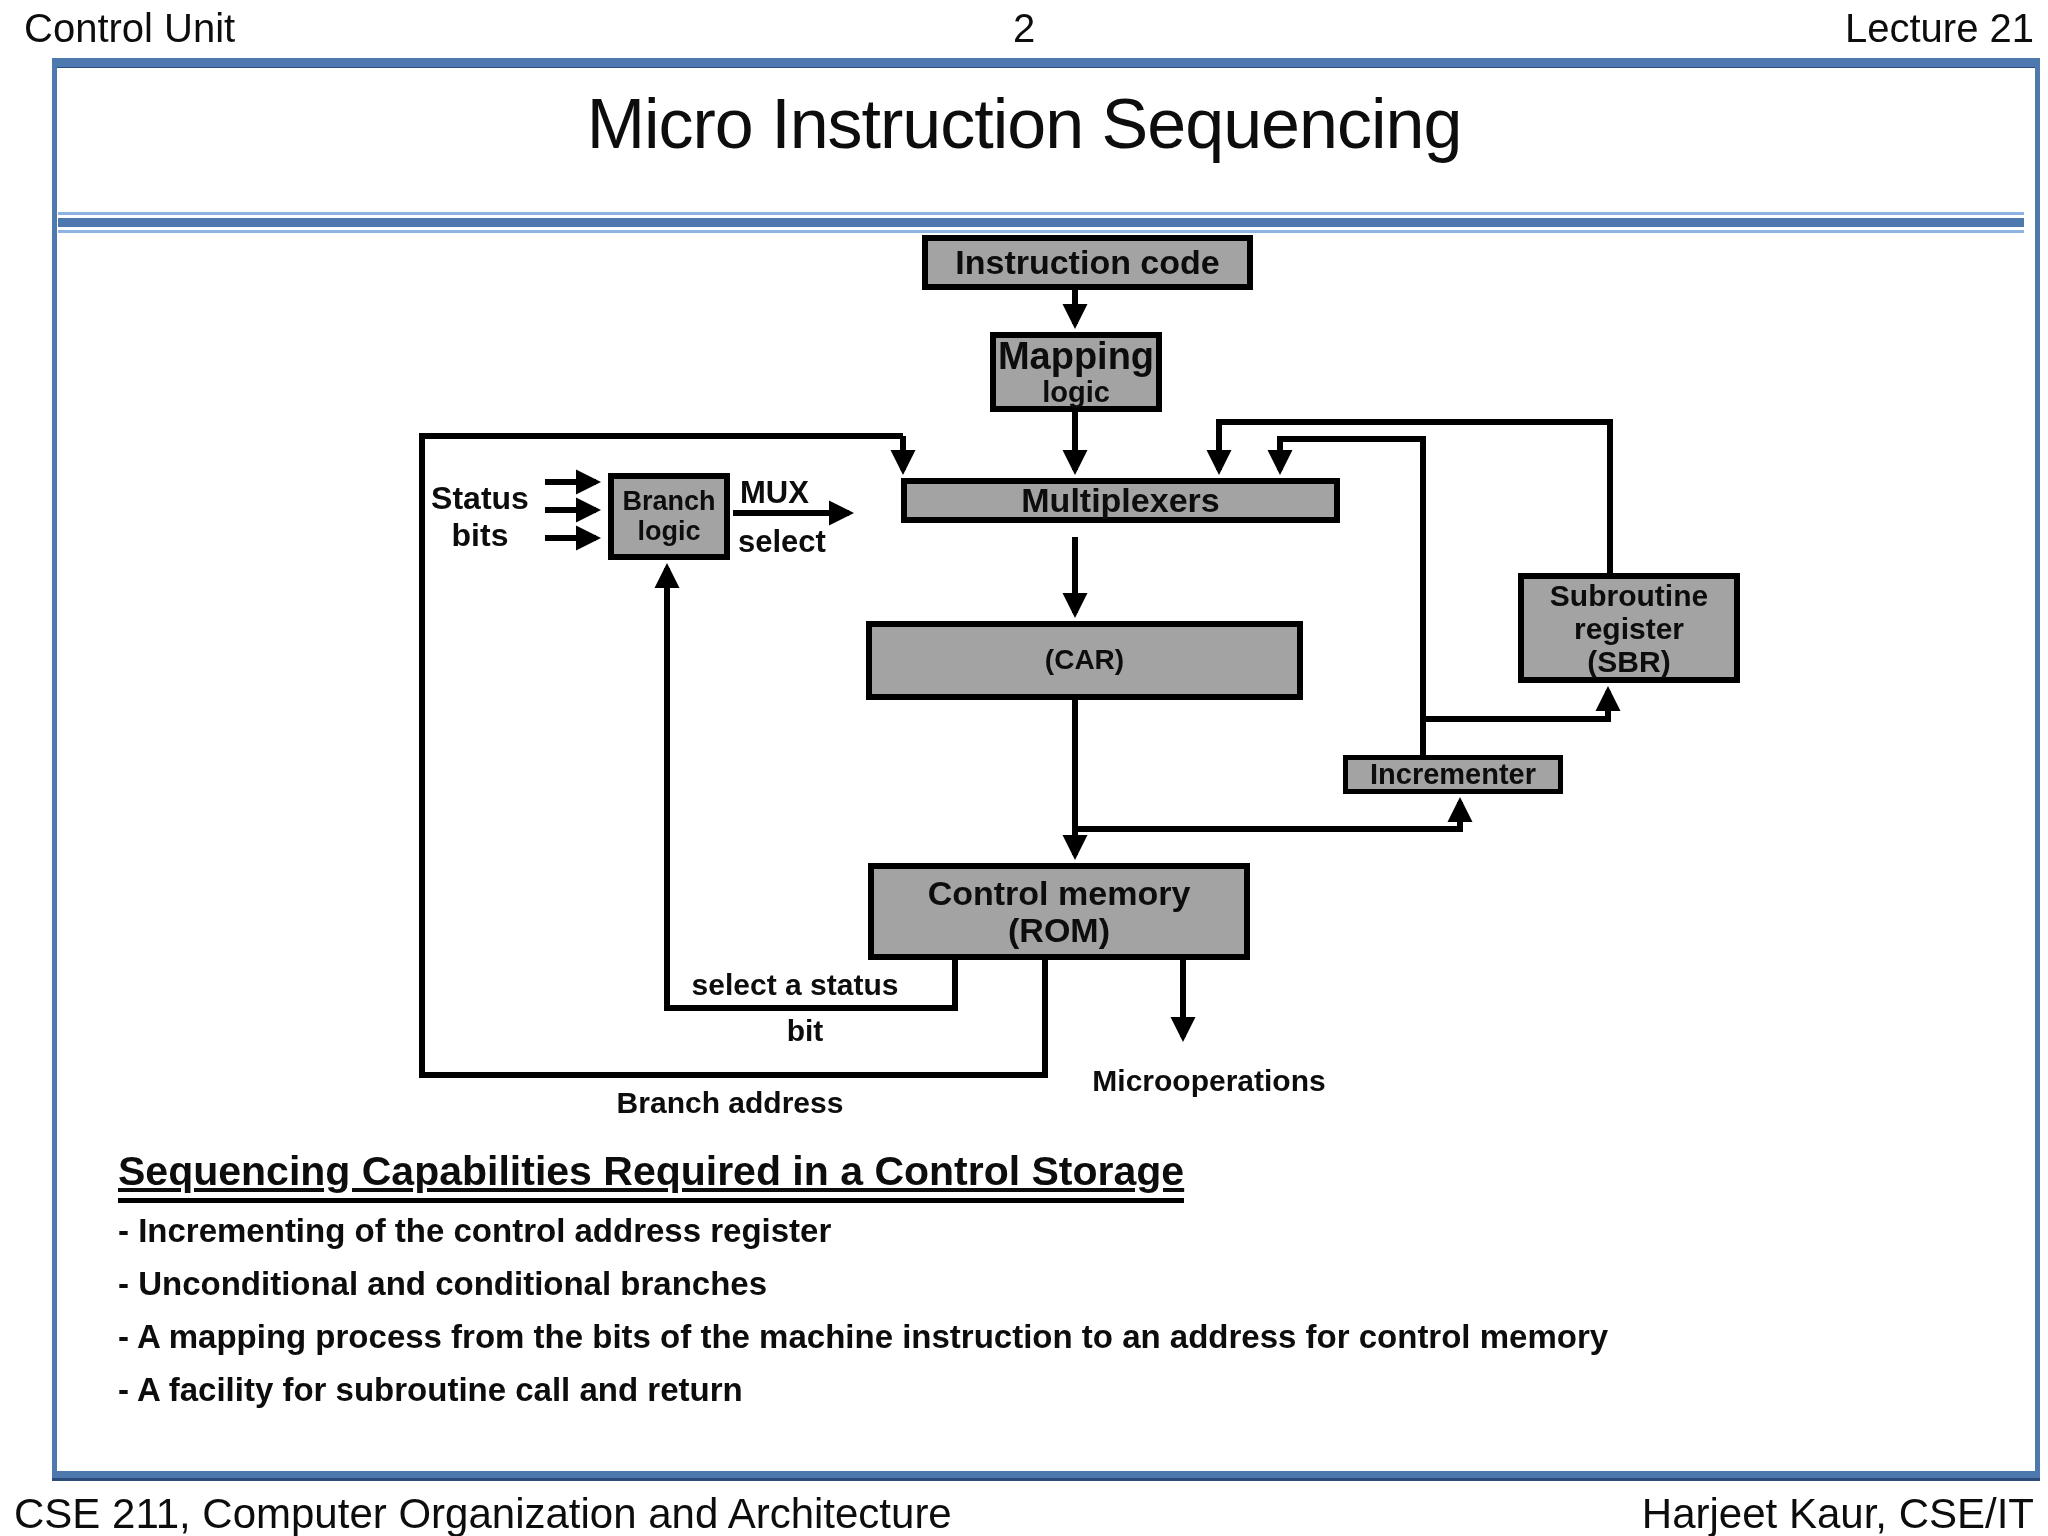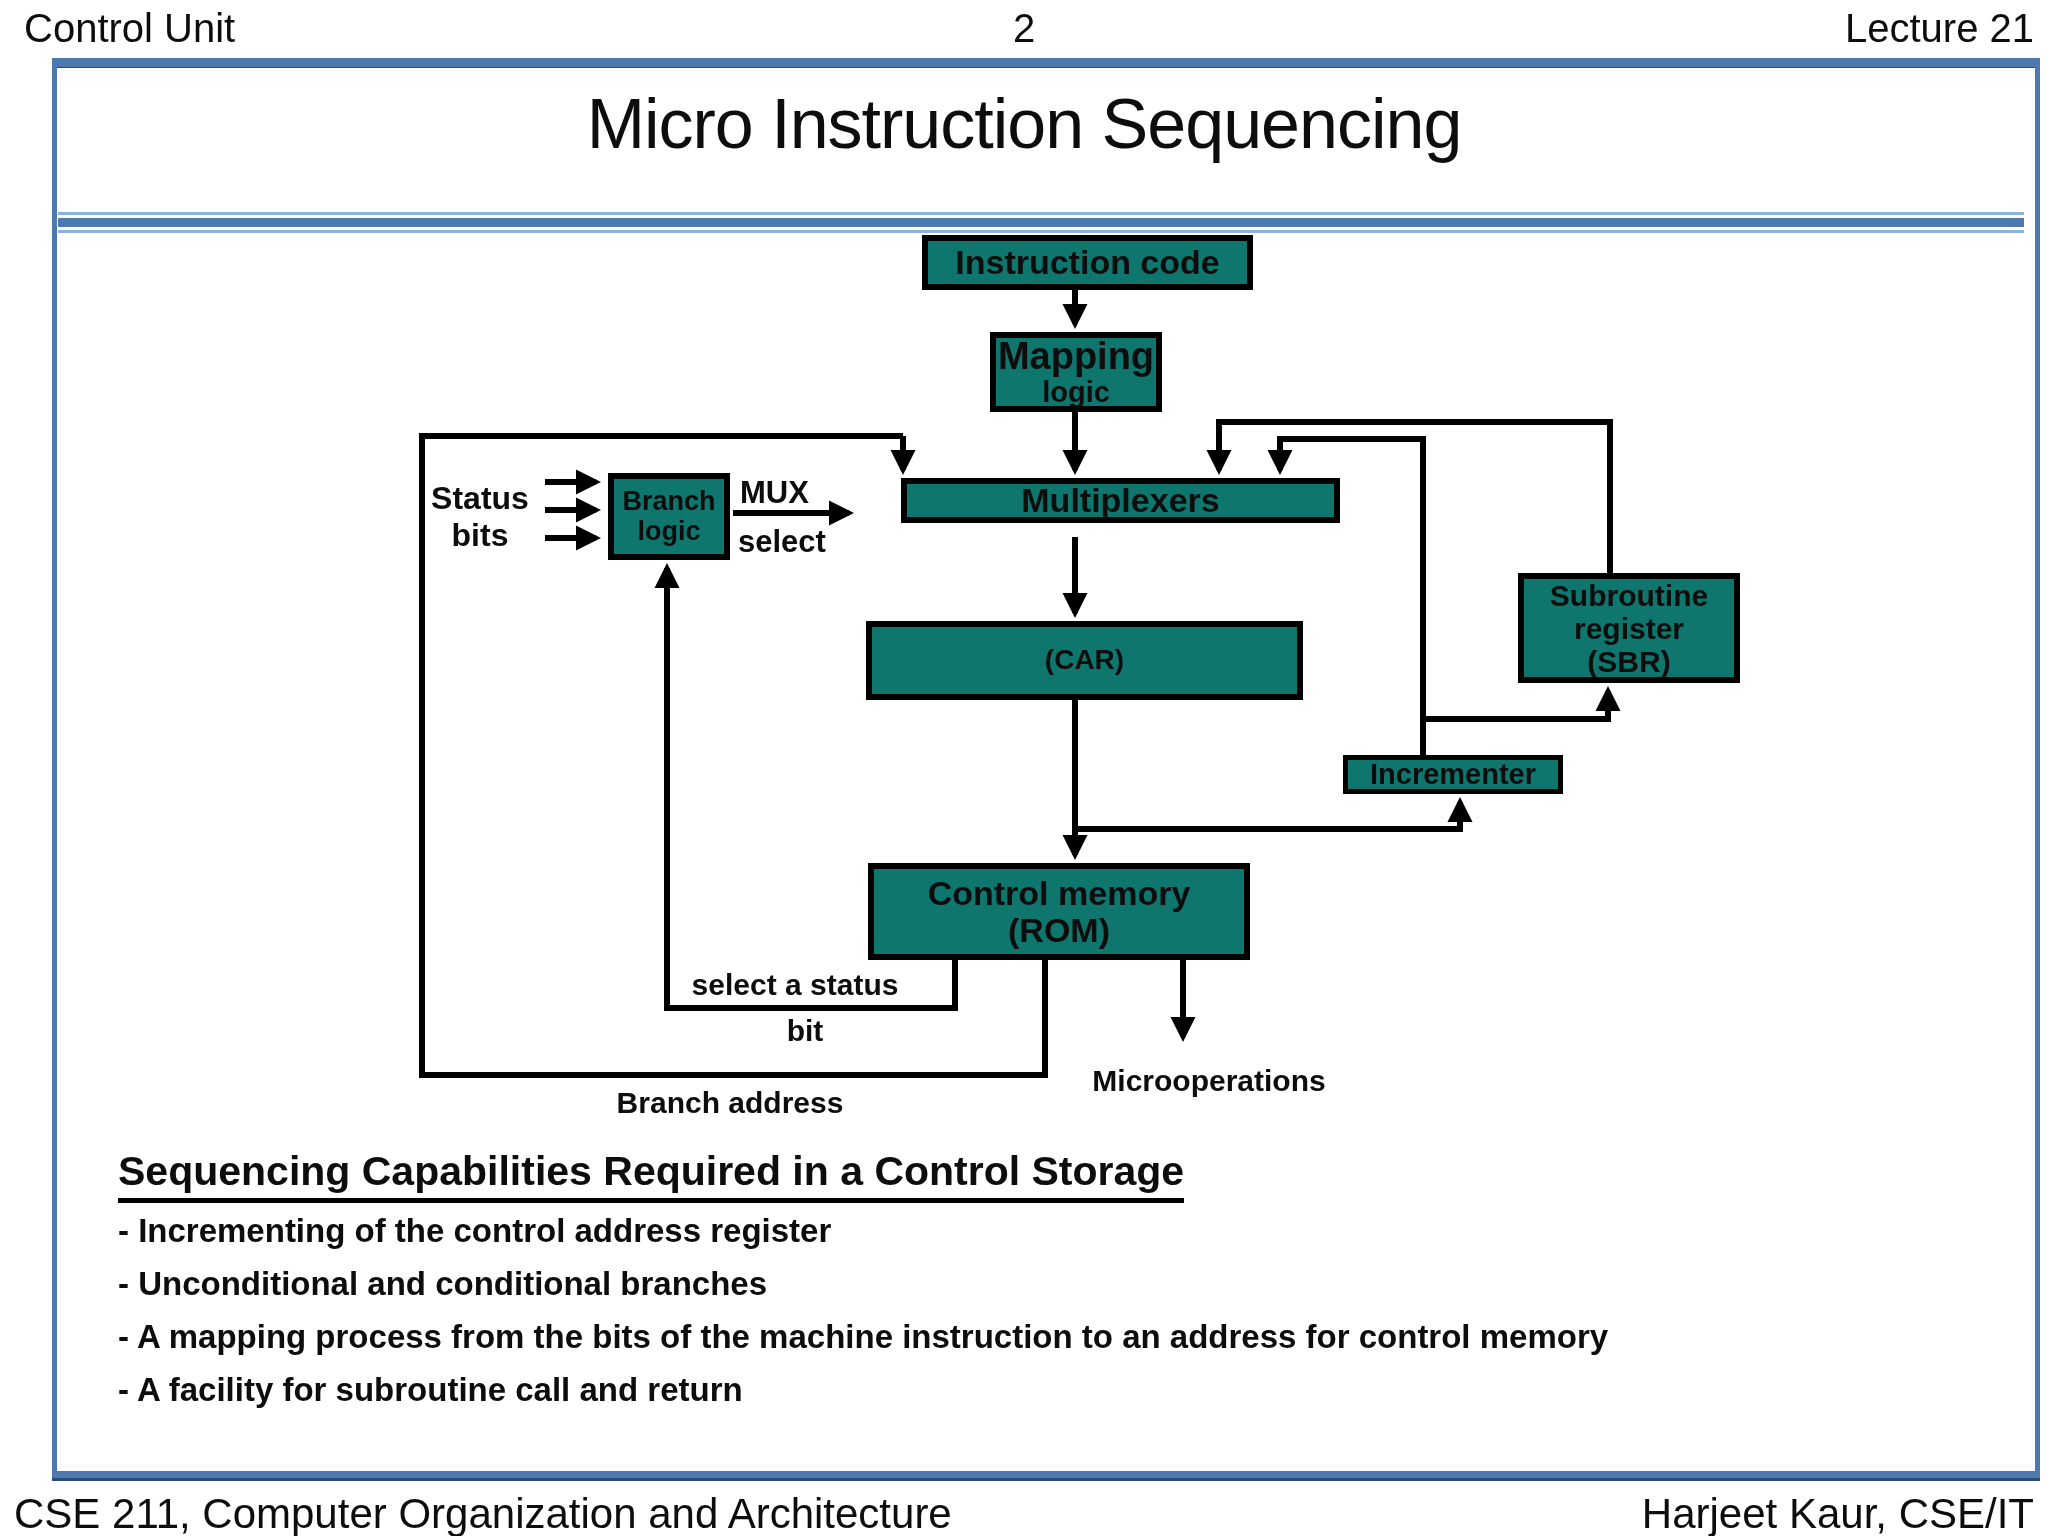--- a/index.html
+++ b/index.html
@@ -21,21 +21,21 @@
   #title{left:0;top:84px;width:2048px;text-align:center;
          font-size:70px;font-weight:400;letter-spacing:-1px;}
 
   .sep{left:58px;width:1966px;background:#4d79ae;}
   #sep-a{top:212px;height:3px;background:#8db3e2;}
   #sep-b{top:218px;height:9px;}
   #sep-c{top:230px;height:3px;background:#8db3e2;}
 
   
   #diagram-svg{left:0;top:0;width:2048px;height:1536px;}
-  .dbox{border:6px solid #000;background:#0f766e;display:flex;flex-direction:column;
+  .dbox{border:6px solid #000;background:#a3a3a3;display:flex;flex-direction:column;
         align-items:center;justify-content:center;text-align:center;
         font-weight:bold;line-height:1.08;box-sizing:border-box;}
   .dlabel{font-weight:bold;white-space:nowrap;}
 
   #box-instruction-code{left:922px;top:235px;width:331px;height:55px;font-size:34px;}
   #box-mapping{left:990px;top:332px;width:172px;height:80px;font-size:38px;}
   #box-mapping .sub{font-size:29px;}
   #box-branch-logic{left:608px;top:473px;width:122px;height:87px;font-size:27px;}
   #box-multiplexers{left:863px;top:478px;width:439px;height:45px;font-size:34px;margin-left:38px;}
   #box-car{left:866px;top:621px;width:437px;height:79px;font-size:33px;}
@@ -47,21 +47,21 @@
   #lbl-status{left:420px;top:480px;width:120px;text-align:center;font-size:32px;line-height:1.15;}
   #lbl-mux{left:740px;top:475px;font-size:31px;}
   #lbl-select{left:738px;top:524px;font-size:31px;}
   #lbl-select-status{left:660px;top:968px;width:270px;text-align:center;font-size:30px;}
   #lbl-select-status-bit{left:660px;top:1014px;width:290px;text-align:center;font-size:30px;}
   #lbl-branch-address{left:580px;top:1086px;width:300px;text-align:center;font-size:30px;}
   #lbl-microoperations{left:1079px;top:1064px;width:260px;text-align:center;font-size:30px;}
 
   
   #sec-heading{left:118px;top:1148px;font-size:41px;font-weight:bold;
-               border-bottom:5px solid #000;padding-bottom:3px;}
+               border-bottom:5px solid #000;padding-bottom:3px;text-decoration:underline;}
   #bullets{left:118px;top:1212px;width:1880px;font-size:33px;font-weight:bold;}
   #bullets .bullet{margin-bottom:15px;white-space:nowrap;}
 
   
   .ftr{top:1490px;font-size:42px;font-weight:400;white-space:nowrap;}
   #ftr-left{left:14px;}
   #ftr-right{right:14px;}
 </style>
 </head>
 <body>

